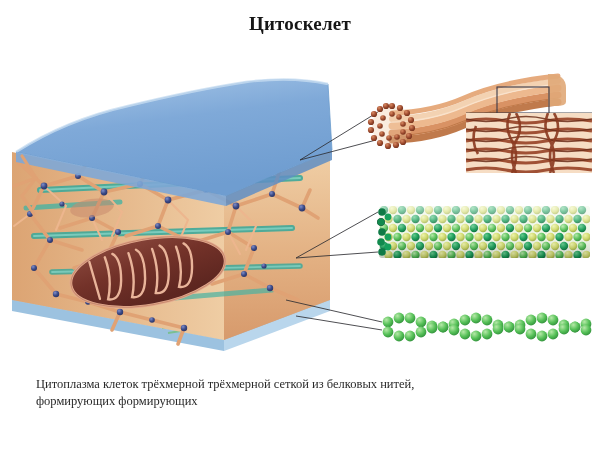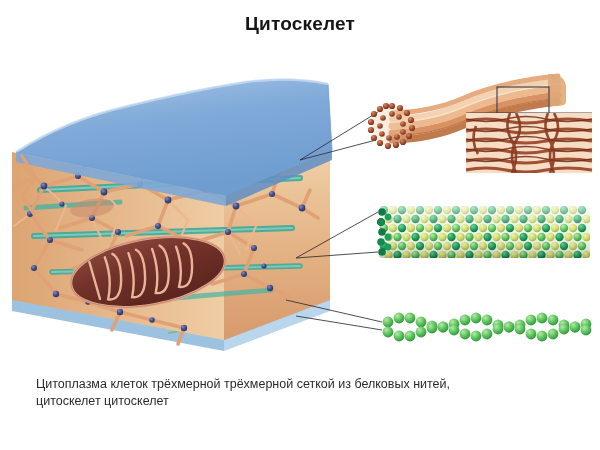--- a/index.html
+++ b/index.html
@@ -1,21 +1,21 @@
 <!DOCTYPE html>
 <html lang="ru"><head>
 <meta charset="utf-8">
 <style>
   html,body{margin:0;padding:0;background:#ffffff;}
   body{
     width:600px;height:450px;position:relative;overflow:hidden;
     font-family:"Liberation Sans","DejaVu Sans",sans-serif;
     color:#1a1a1a;
   }
-  #stage{position:absolute;inset:0;width:600px;height:354px;background:#fff;}
+  #stage{position:absolute;inset:0;width:600px;height:354px;background:#fff;font-family:Liberation Serif, serif;}
 
   
   #title{
     position:absolute;left:0;top:13px;width:600px;text-align:center;
     font-size:19px;font-weight:bold;letter-spacing:.2px;color:#161616;
   }
 
   
   #caption{
     position:absolute;left:36px;top:376px;width:536px;
@@ -555,16 +555,16 @@
           <circle cx="564" cy="329" r="5.4"></circle>
             <circle cx="575" cy="327" r="5.4"></circle>
           <circle cx="586" cy="330" r="5.4"></circle>
         </g>
       </g>
     </g>
   </svg>
 
   <div id="caption">
     <span class="ln">Цитоплазма клеток трёхмерной трёхмерной сеткой из белковых нитей,</span>
-    <span class="ln">цитоскелет цитоскелет</span>
+    <span class="ln">формирующих формирующих</span>
   </div>
 
 </div>
 
 </body></html>

